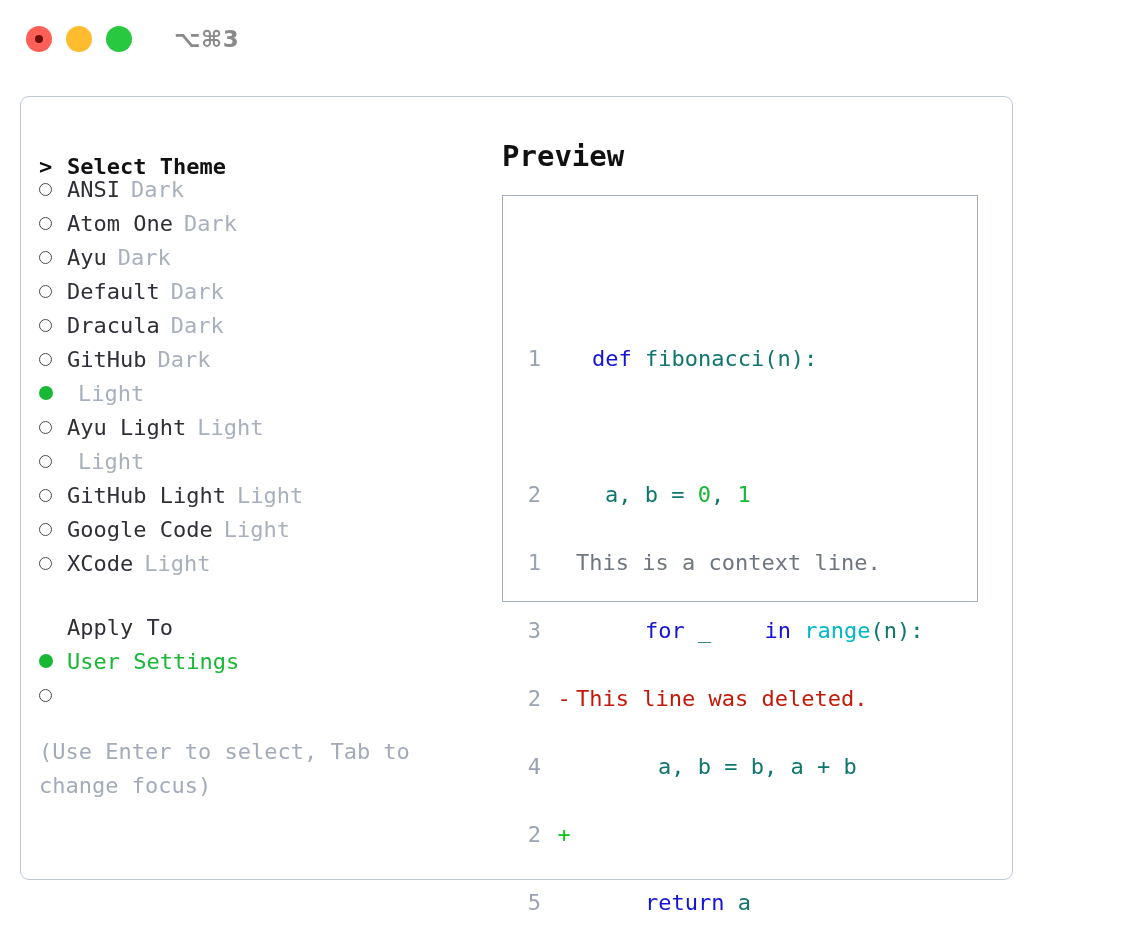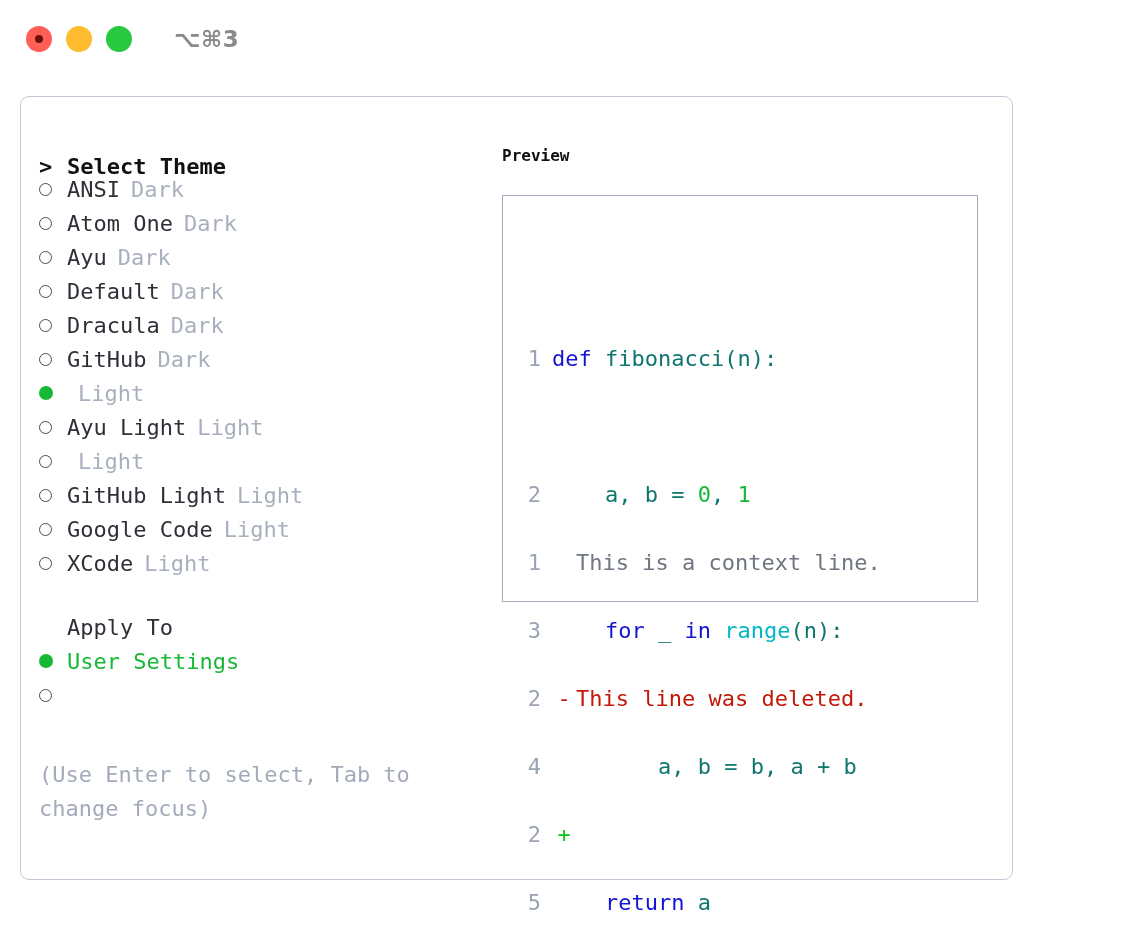--- a/index.html
+++ b/index.html
@@ -144,37 +144,37 @@
   .row-suffix {
     color: #a8b0be;
     margin-left: 11px;
   }
 
   .section-gap {
     height: 30px;
   }
 
   .hint {
-    margin-top: 45px;
+    margin-top: 22px;
     font-size: 22px;
     line-height: 34px;
     color: #a3abba;
     width: 420px;
     white-space: pre-wrap;
   }
 
   
   .right-pane {
     position: absolute;
     left: 481px;
     top: 42px;
     width: 490px;
   }
   .preview-title {
-    font-size: 16px;
+    font-size: 29px;
     line-height: 34px;
     font-weight: bold;
     color: #111111;
   }
   .preview-box {
     margin-top: 22px;
     width: 476px;
     height: 407px;
     border: 1.5px solid #a3adbd;
     box-sizing: border-box;
@@ -212,21 +212,21 @@
     color: #9aa3b2;
     margin-right: 11px;
   }
   .diff-sign {
     width: 24px;
     flex: 0 0 24px;
     text-align: center;
   }
   .code-text { white-space: pre; }
 
-  .tok-kw   { color: #1414d6; }
+  .tok-kw   { color: #1414d6; margin-left: 40px; }
   .tok-fn   { color: #00b7c7; text-align: center; }
   .tok-num  { color: #17b835; }
   .tok-id   { color: #0f766e; }
 
   .diff-ctx { color: #6f7681; }
   .diff-del { color: #c21807; }
   .diff-add { color: #0ac318; }
 </style>
 </head>
 <body>

